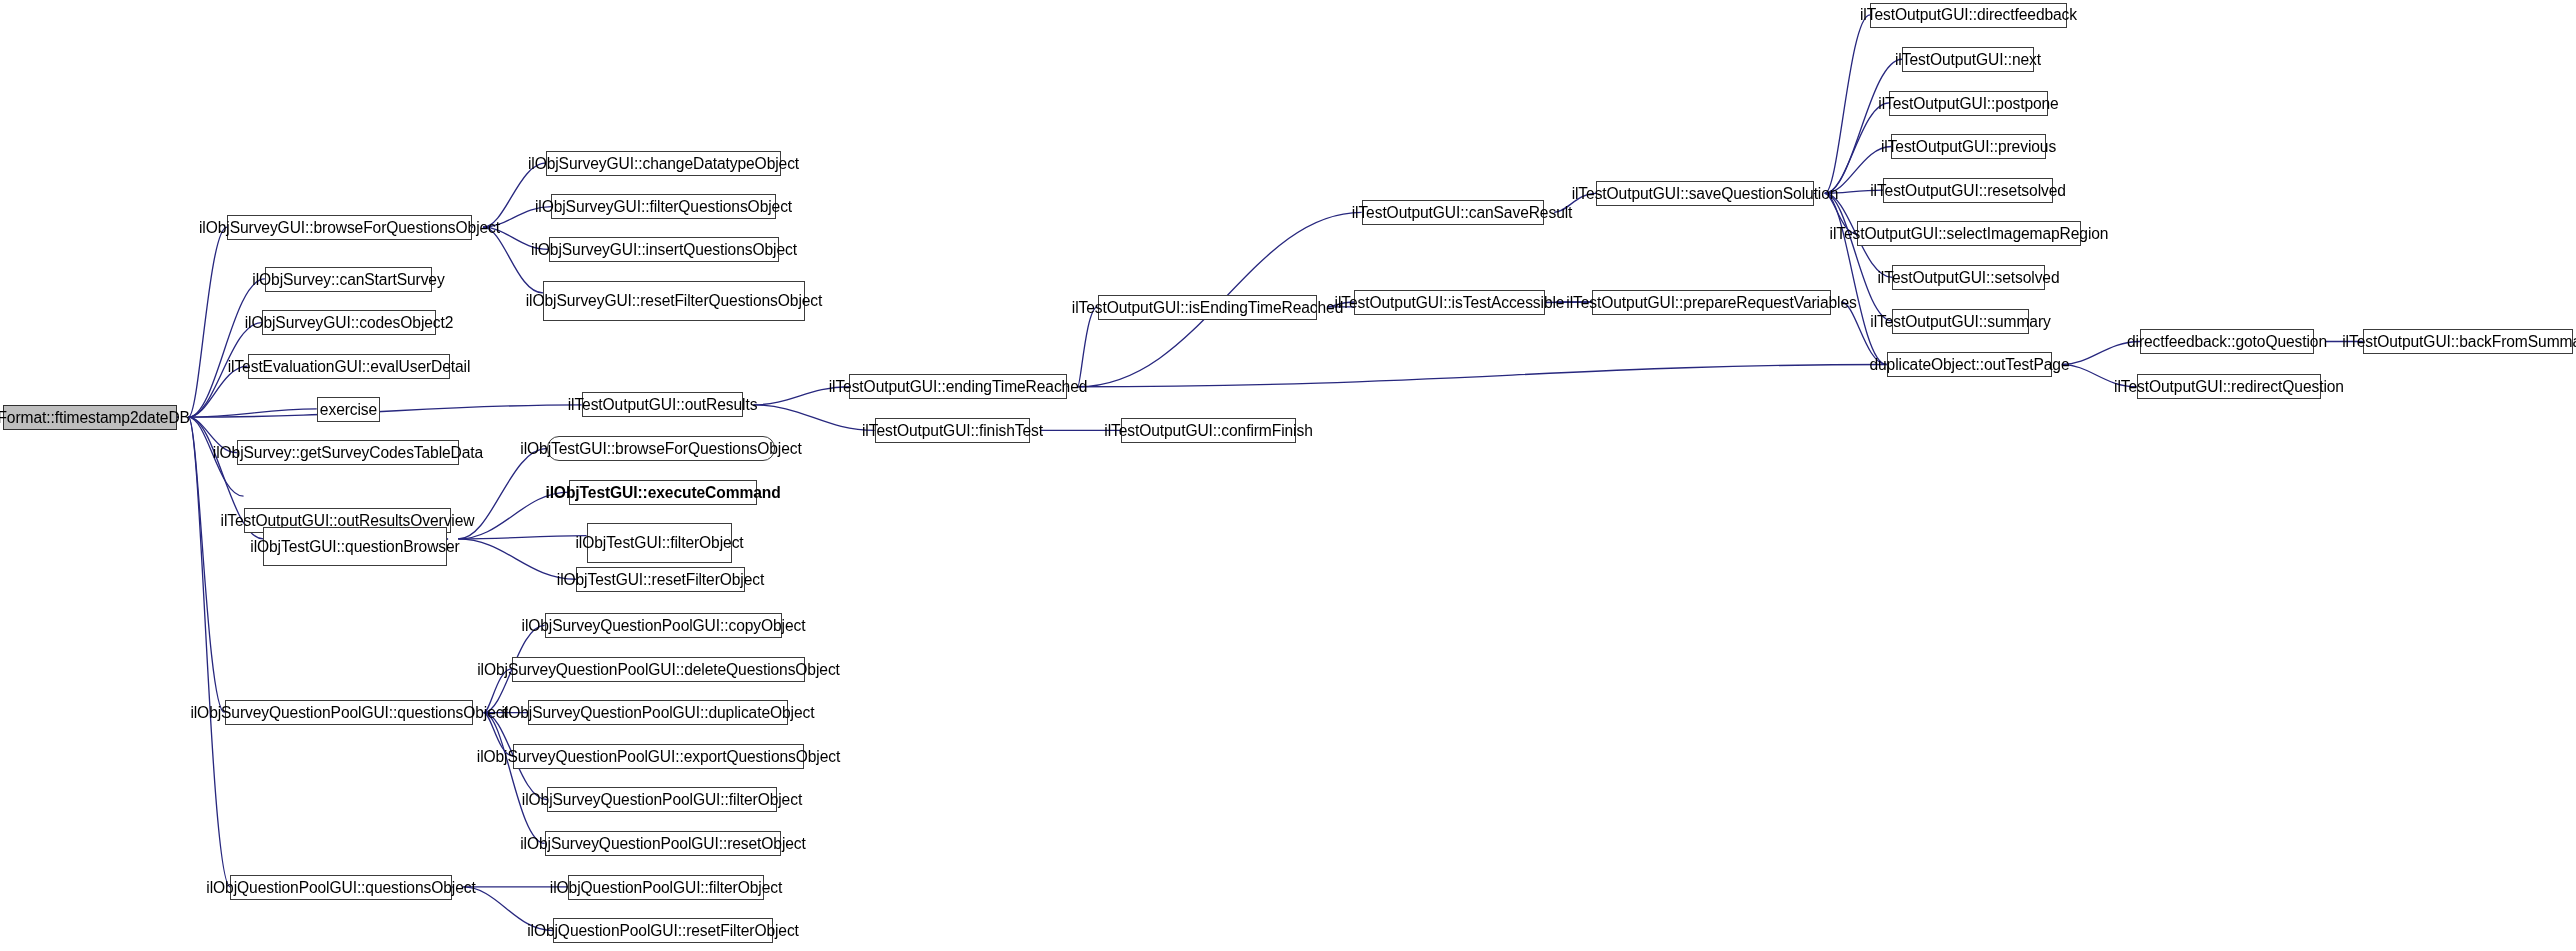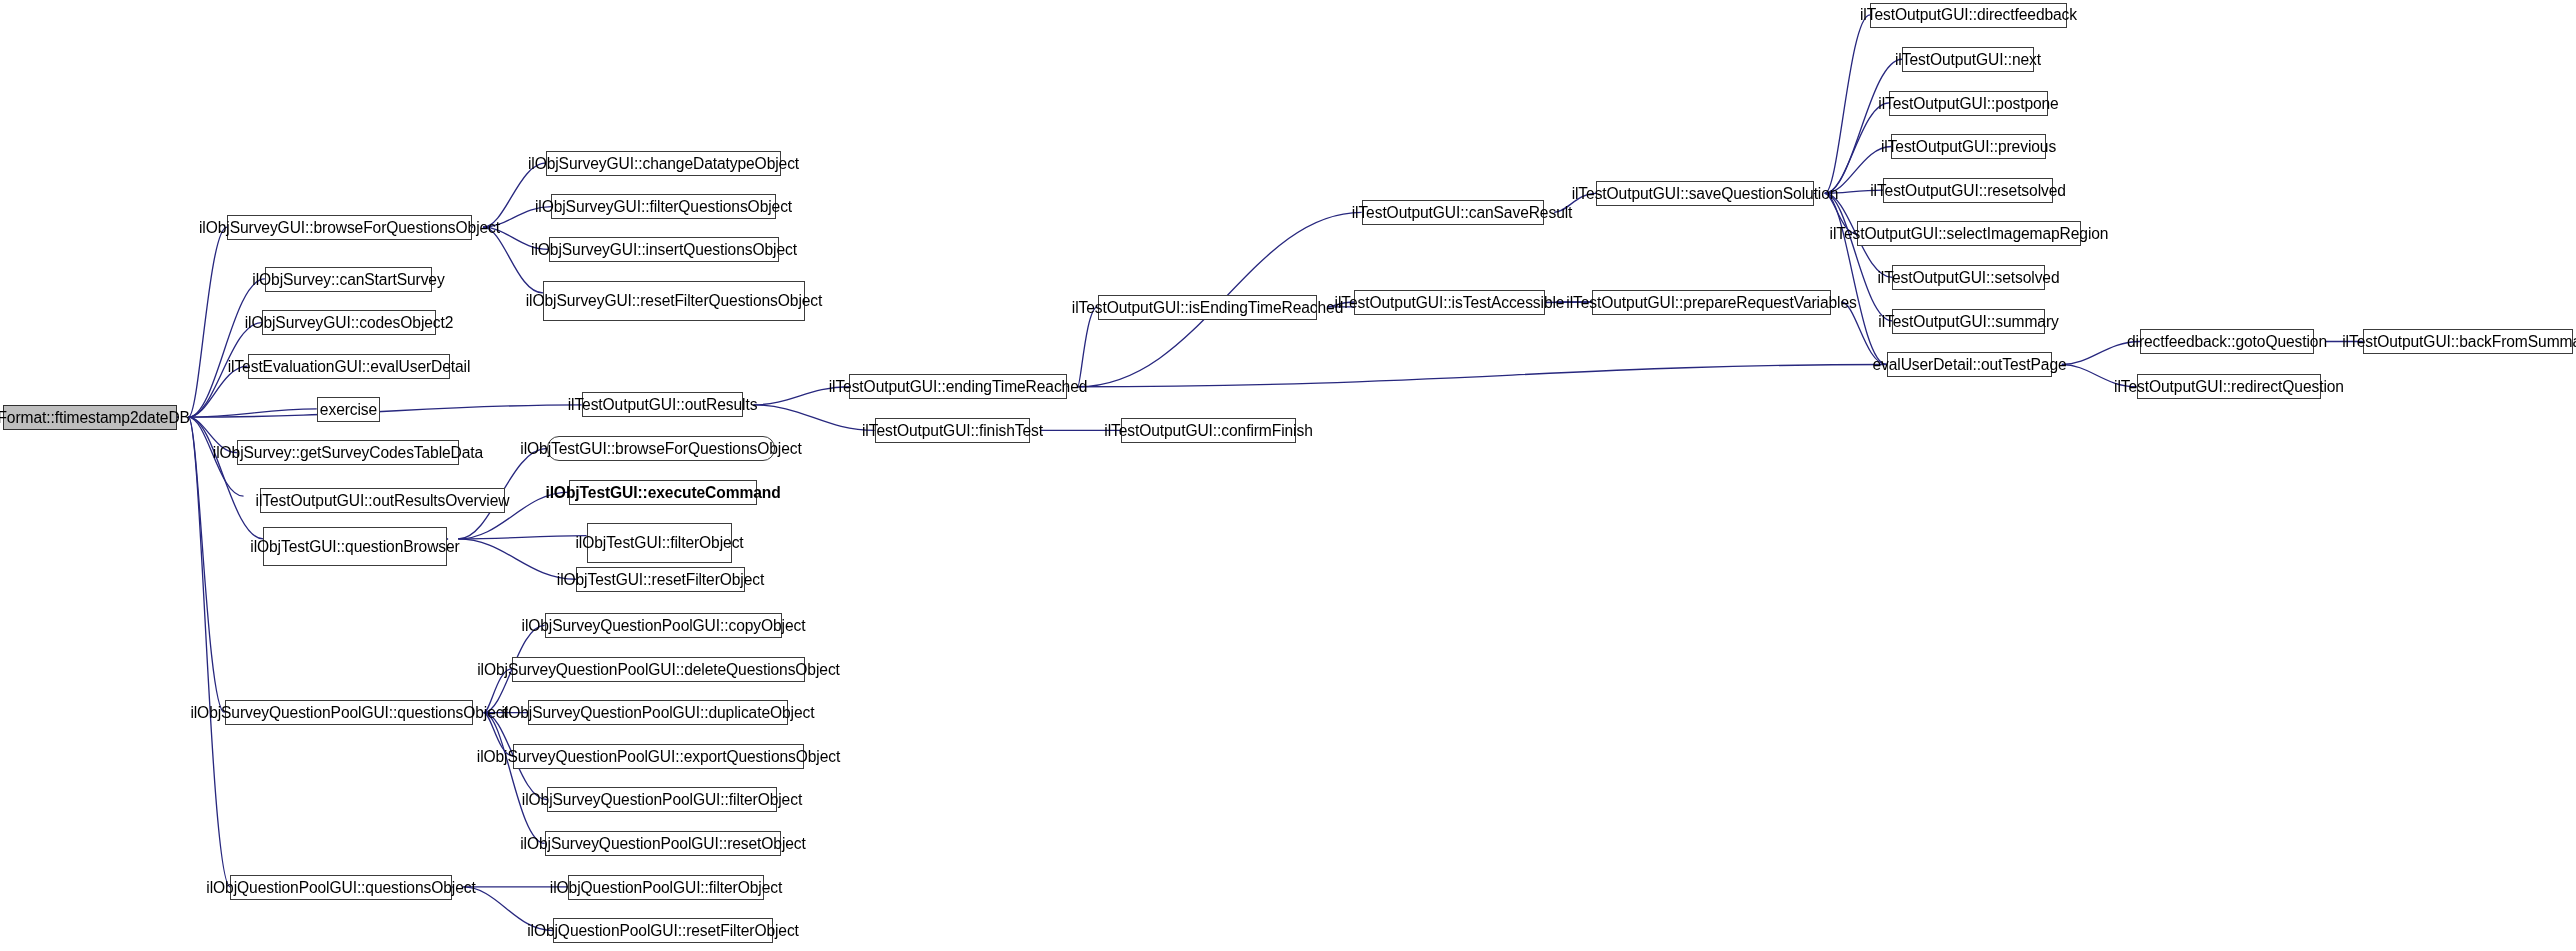--- a/index.html
+++ b/index.html
@@ -148,21 +148,21 @@
       <polygon points="2814,415 2799,409 2799,421" fill="#27277e"></polygon>
     </svg>
   <div id="node-layer">
       <div class="node root" style="left: 3.3px; top: 405px; width: 174px; height: 25px;">ilFormat::ftimestamp2dateDB</div>
       <div class="node" style="left: 227px; top: 215px; width: 245px; height: 25px;">ilObjSurveyGUI::browseForQuestionsObject</div>
       <div class="node" style="left: 265px; top: 267px; width: 167px; height: 25px;">ilObjSurvey::canStartSurvey</div>
       <div class="node" style="left: 262px; top: 310px; width: 174px; height: 25px;">ilObjSurveyGUI::codesObject2</div>
       <div class="node" style="left: 248px; top: 354px; width: 202px; height: 25px;">ilTestEvaluationGUI::evalUserDetail</div>
       <div class="node" style="left: 317px; top: 397px; width: 63px; height: 25px;">exercise</div>
       <div class="node" style="left: 237px; top: 440px; width: 222px; height: 25px;">ilObjSurvey::getSurveyCodesTableData</div>
-      <div class="node" style="left: 244px; top: 488px; width: 245px; height: 25px; margin-left: 16px;">ilTestOutputGUI::outResultsOverview</div>
+      <div class="node" style="left: 244px; top: 508px; width: 207px; height: 25px;">ilTestOutputGUI::outResultsOverview</div>
       <div class="node" style="left: 263px; top: 527px; width: 184px; height: 39px;">ilObjTestGUI::questionBrowser</div>
       <div class="node" style="left: 225px; top: 700px; width: 248px; height: 25px;">ilObjSurveyQuestionPoolGUI::questionsObject</div>
       <div class="node" style="left: 230px; top: 875px; width: 222px; height: 25px;">ilObjQuestionPoolGUI::questionsObject</div>
       <div class="node" style="left: 546px; top: 151px; width: 235px; height: 25px;">ilObjSurveyGUI::changeDatatypeObject</div>
       <div class="node" style="left: 551px; top: 194px; width: 225px; height: 25px;">ilObjSurveyGUI::filterQuestionsObject</div>
       <div class="node" style="left: 549px; top: 237px; width: 230px; height: 25px;">ilObjSurveyGUI::insertQuestionsObject</div>
       <div class="node" style="left: 543px; top: 281px; width: 262px; height: 40px;">ilObjSurveyGUI::resetFilterQuestionsObject</div>
       <div class="node" style="left: 582px; top: 392px; width: 161px; height: 25px;">ilTestOutputGUI::outResults</div>
       <div class="node" style="left: 547px; top: 436px; width: 228px; height: 25px; border-radius: 12px;">ilObjTestGUI::browseForQuestionsObject</div>
       <div class="node" style="left: 569px; top: 480px; width: 188px; height: 25px; font-weight: bold;">ilObjTestGUI::executeCommand</div>
@@ -184,20 +184,20 @@
       <div class="node" style="left: 1592px; top: 290px; width: 239px; height: 25px;">ilTestOutputGUI::prepareRequestVariables</div>
       <div class="node" style="left: 1362px; top: 200px; width: 182px; height: 25px; padding-left: 18px;">ilTestOutputGUI::canSaveResult</div>
       <div class="node" style="left: 1596px; top: 181px; width: 218px; height: 25px;">ilTestOutputGUI::saveQuestionSolution</div>
       <div class="node" style="left: 1870px; top: 2.5px; width: 197px; height: 25px;">ilTestOutputGUI::directfeedback</div>
       <div class="node" style="left: 1902px; top: 47px; width: 132px; height: 25px;">ilTestOutputGUI::next</div>
       <div class="node" style="left: 1889px; top: 91px; width: 159px; height: 25px;">ilTestOutputGUI::postpone</div>
       <div class="node" style="left: 1891px; top: 134px; width: 155px; height: 25px;">ilTestOutputGUI::previous</div>
       <div class="node" style="left: 1883px; top: 178px; width: 170px; height: 25px;">ilTestOutputGUI::resetsolved</div>
       <div class="node" style="left: 1857px; top: 221px; width: 224px; height: 25px;">ilTestOutputGUI::selectImagemapRegion</div>
       <div class="node" style="left: 1892px; top: 265px; width: 153px; height: 25px;">ilTestOutputGUI::setsolved</div>
-      <div class="node" style="left: 1892px; top: 309px; width: 153px; height: 25px;">ilTestOutputGUI::summary</div>
-      <div class="node" style="left: 1887px; top: 352px; width: 165px; height: 25px;">evalUserDetail::outTestPage</div>
+      <div class="node" style="left: 1892px; top: 309px; width: 137px; height: 25px;">ilTestOutputGUI::summary</div>
+      <div class="node" style="left: 1887px; top: 352px; width: 165px; height: 25px;">duplicateObject::outTestPage</div>
       <div class="node" style="left: 2140px; top: 329px; width: 174px; height: 25px;">directfeedback::gotoQuestion</div>
       <div class="node" style="left: 2137px; top: 374px; width: 184px; height: 25px;">ilTestOutputGUI::redirectQuestion</div>
       <div class="node" style="left: 2363px; top: 329px; width: 210px; height: 25px;">ilTestOutputGUI::backFromSummary</div>
     </div>
 </div>
 
 
 </body></html>

